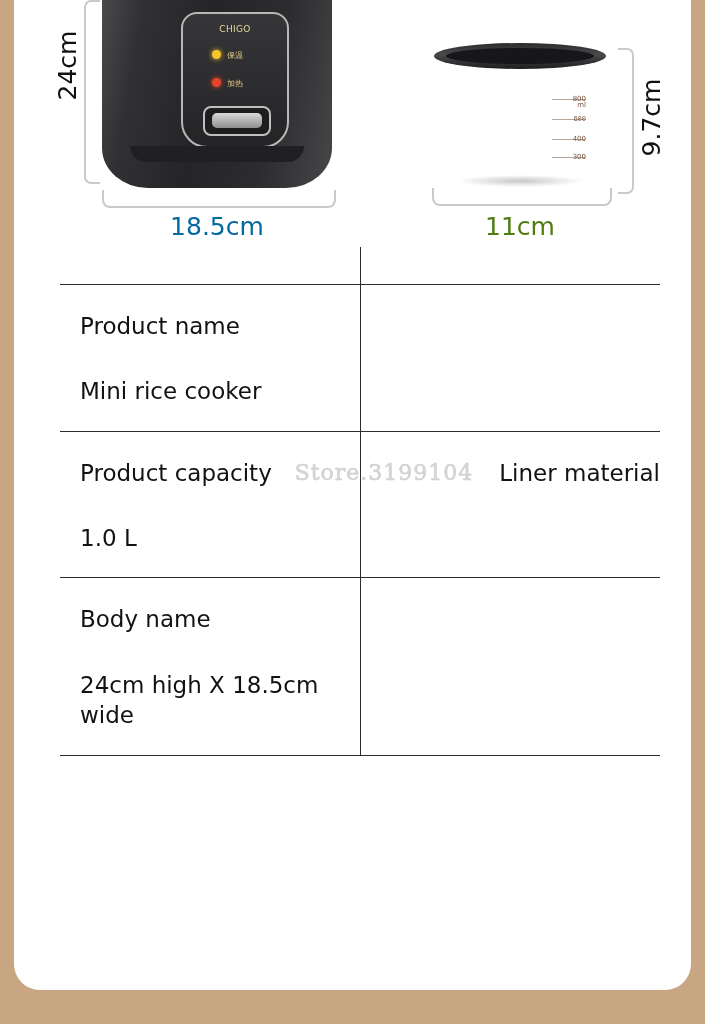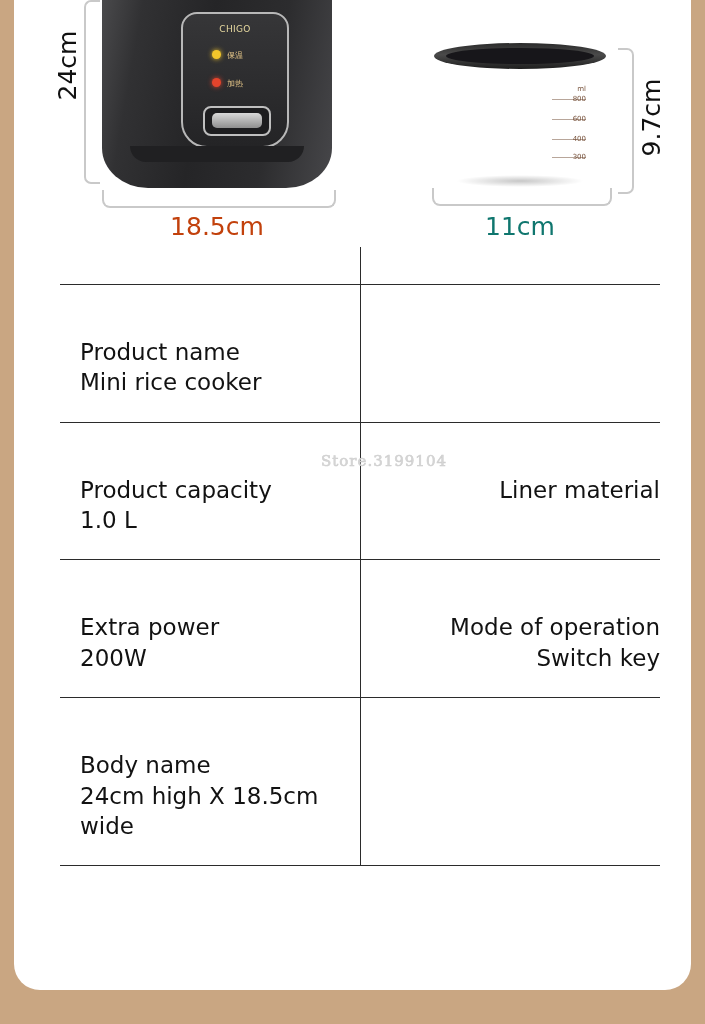--- a/index.html
+++ b/index.html
@@ -156,21 +156,21 @@
     border-right: 2px solid #c9c9c9;
     border-radius: 0 0 8px 8px;
   }
   .label-185 {
     position: absolute;
     left: 88px;
     top: 212px;
     width: 230px;
     text-align: center;
     font-size: 25px;
-    color: #c2410c;
+    color: #0369a1;
   }
 
   
   .pot {
     position: absolute;
     left: 420px;
     top: 43px;
     width: 172px;
     height: 146px;
   }
@@ -244,21 +244,21 @@
     border-right: 2px solid #c9c9c9;
     border-radius: 0 0 8px 8px;
   }
   .label-11 {
     position: absolute;
     left: 418px;
     top: 212px;
     width: 176px;
     text-align: center;
     font-size: 25px;
-    color: #0f766e;
+    color: #4d7c0f;
   }
 
   .vbracket-right {
     position: absolute;
     left: 604px;
     top: 48px;
     width: 14px;
     height: 142px;
     border-right: 2px solid #c9c9c9;
     border-top: 2px solid #c9c9c9;
@@ -316,22 +316,22 @@
     position: absolute;
     left: 50%;
     top: 0;
     bottom: 0;
     width: 0;
     border-left: 1.6px solid #2b2b2b;
   }
   .spec-row.first .divider {
     top: -38px;
   }
-  .spec-key { display: block; margin-top: 26px; }
-  .spec-val { display: block; }
+  .spec-key { display: block; }
+  .spec-val { display: block; margin-top: 35px; }
 
   
   .top-divider {
     position: absolute;
     left: 346px;
     top: 284px;
     height: 36px;
     border-left: 1.6px solid #2b2b2b;
   }
 
@@ -346,23 +346,23 @@
     font-family: "DejaVu Serif", serif;
     pointer-events: none;
     user-select: none;
   }
   .watermark .wm1 {
     font-size: 21px;
     letter-spacing: 1px;
     -webkit-text-stroke: 0.6px #cfcfcf;
   }
   .watermark .wm2 {
-    font-size: 15px;
+    font-size: 22px;
     letter-spacing: 1px;
-    margin-top: 2px;
+    margin-top: 10px;
     -webkit-text-stroke: 0.6px #cfcfcf;
   }
 </style>
 </head>
 <body>
 
 <div class="page">
 
   <div class="hero">
 
@@ -388,25 +388,25 @@
     </div>
 
     <div class="hbracket-1"></div>
     <div class="label-185">18.5cm</div>
 
     <div class="pot">
       <div class="pot-body"></div>
       <div class="pot-rim"></div>
       <div class="pot-rim-inner"></div>
       <div class="pot-scale">
-        <div style="top:0px;">ml</div>
+        <div style="top:16px;">ml</div>
         <div class="pot-tick" style="top:14px;"></div>
         <div style="top:10px;">800</div>
         <div class="pot-tick" style="top:34px;"></div>
-        <div style="top:30px;">600</div>
+        <div style="top:30px;font-family:Liberation Mono, monospace;">600</div>
         <div class="pot-tick" style="top:54px;"></div>
         <div style="top:50px;">400</div>
         <div class="pot-tick" style="top:72px;"></div>
         <div style="top:68px;">300</div>
       </div>
       <div class="pot-shadow"></div>
     </div>
 
     <div class="hbracket-2"></div>
     <div class="label-11">11cm</div>
@@ -437,31 +437,20 @@
       <div class="divider"></div>
       <div class="spec-cell left">
         <span class="spec-key">Product capacity</span>
         <span class="spec-val">1.0 L</span>
       </div>
       <div class="spec-cell right">
         <span class="spec-key">Liner material</span>
       </div>
     </div>
 
-    <div class="spec-row">
-      <div class="divider"></div>
-      <div class="spec-cell left">
-        <span class="spec-key">Extra power</span>
-        <span class="spec-val">200W</span>
-      </div>
-      <div class="spec-cell right">
-        <span class="spec-key">Mode of operation</span>
-        <span class="spec-val">Switch key</span>
-      </div>
-    </div>
 
     <div class="spec-row last">
       <div class="divider"></div>
       <div class="spec-cell left">
         <span class="spec-key">Body name</span>
         <span class="spec-val">24cm high X 18.5cm wide</span>
       </div>
     </div>
   </div>
 

